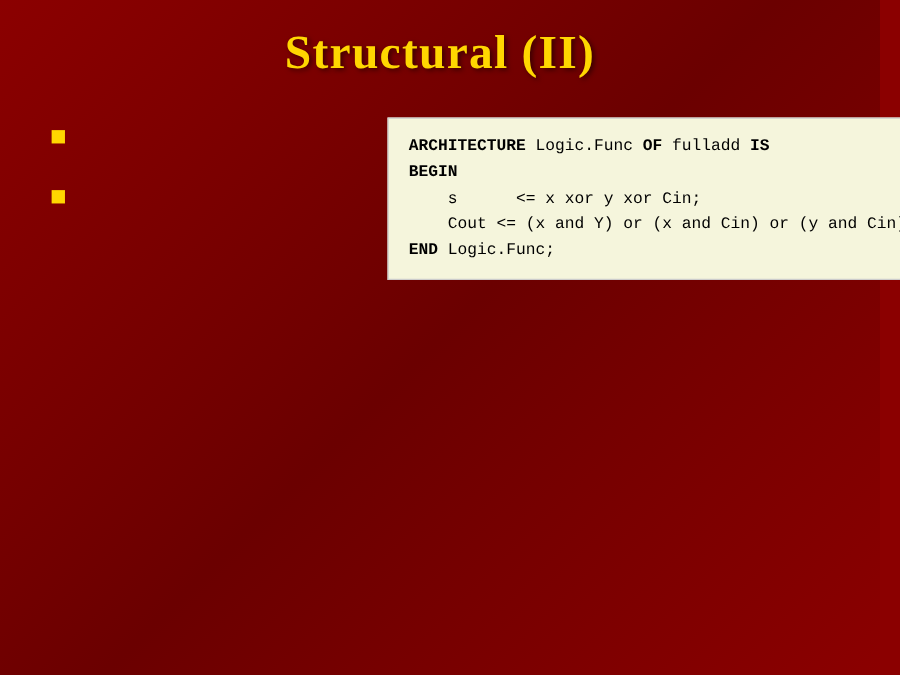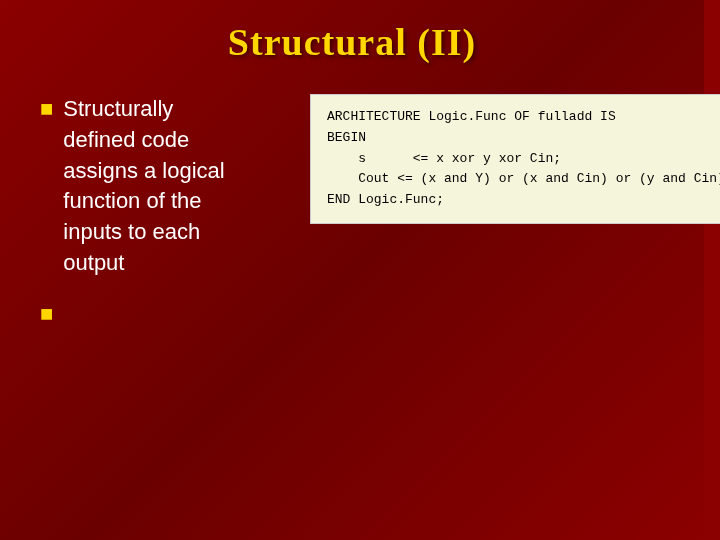--- a/index.html
+++ b/index.html
@@ -71,21 +71,21 @@
       border: 1px solid #ccc;
       padding: 12px 16px;
       font-family: 'Courier New', Courier, monospace;
       font-size: 13px;
       line-height: 1.6;
       color: #000000;
       white-space: pre;
     }
 
     .code-keyword {
-      font-weight: normal;
+      font-weight: bold;
     }
 
     .main-bullets {
       display: flex;
       flex-direction: column;
       position: relative;
     }
 
     .first-bullet {
       display: flex;
@@ -104,28 +104,20 @@
 <body>
 
 <div class="slide">
   <div class="title">Structural (II)</div>
 
   <div class="content-area">
     <div class="main-bullets">
 
       <div class="first-bullet">
         <span class="bullet-point">■</span>
-        <div class="bullet-text">
-          Structurally<br>
-          defined code<br>
-          assigns a logical<br>
-          function of the<br>
-          inputs to each<br>
-          output
-        </div>
 
         <div class="code-block-wrapper">
           <div class="code-block"><span class="code-keyword">ARCHITECTURE</span> Logic.Func <span class="code-keyword">OF</span> fulladd <span class="code-keyword">IS</span>
 <span class="code-keyword">BEGIN</span>
     s      &lt;= x xor y xor Cin;
     Cout &lt;= (x and Y) or (x and Cin) or (y and Cin);
 <span class="code-keyword">END</span> Logic.Func;</div>
         </div>
       </div>
 

